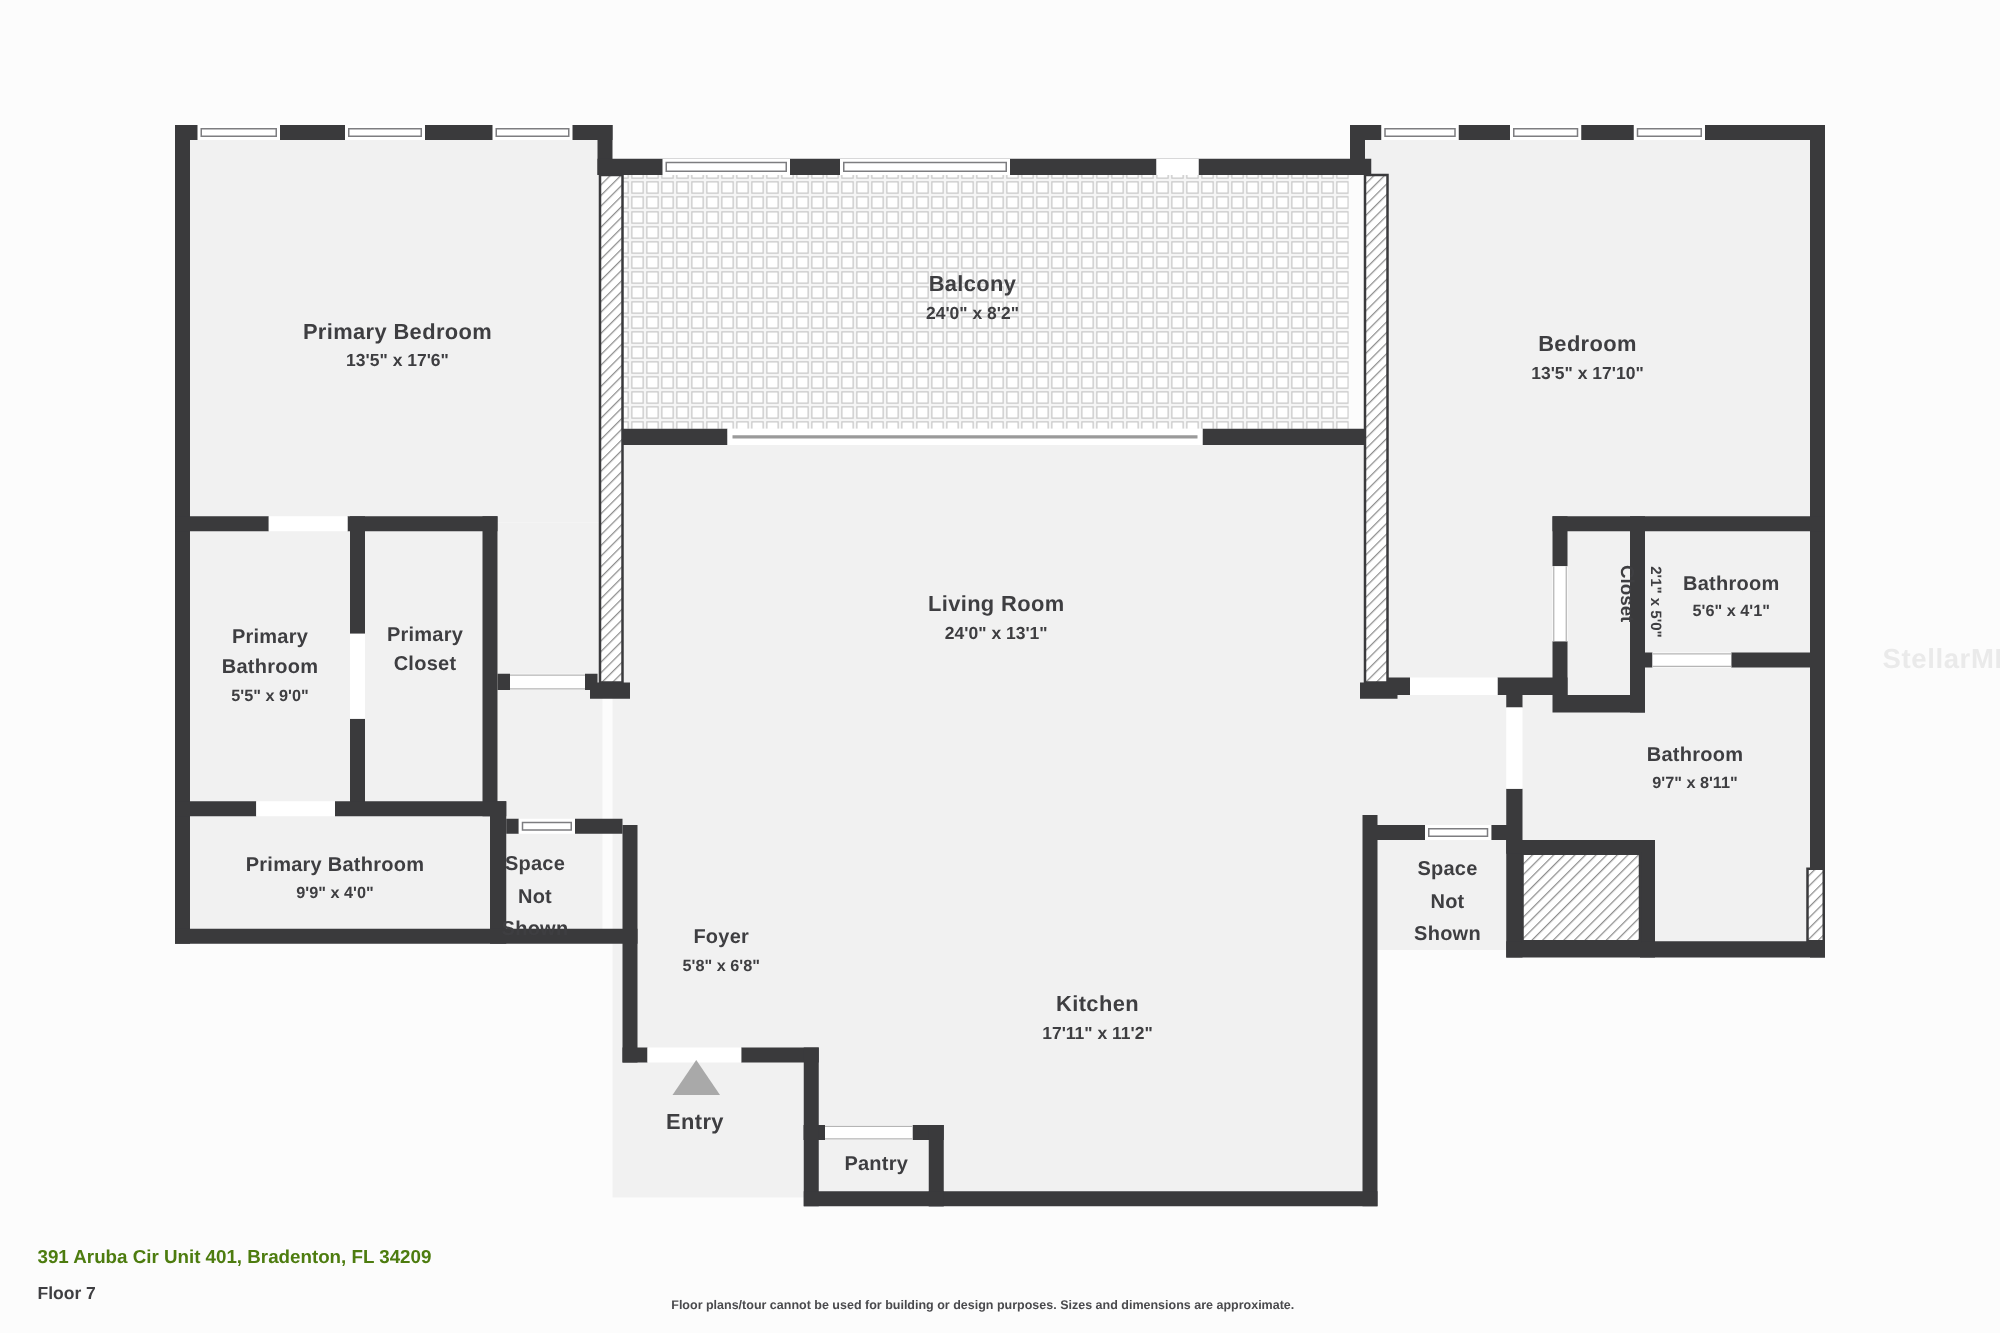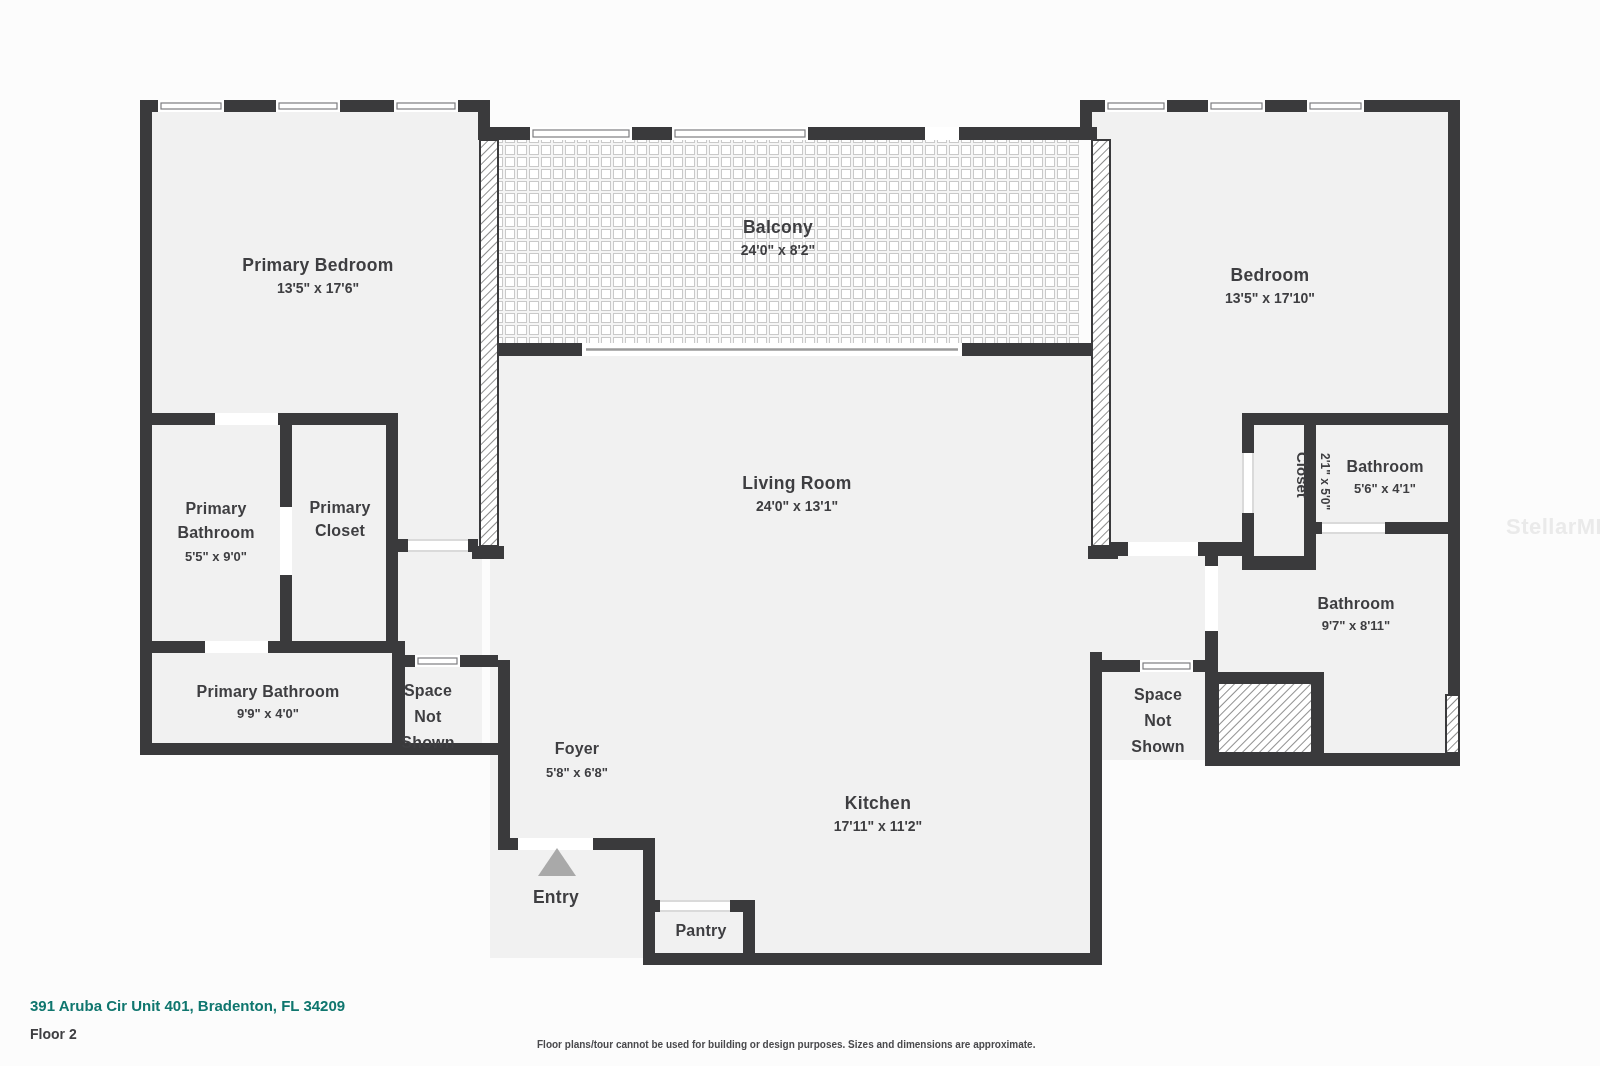--- a/index.html
+++ b/index.html
@@ -16,21 +16,21 @@
   .room-name-sm{font-family:"Liberation Sans",sans-serif;font-weight:700;fill:#3e3e41;font-size:16px;letter-spacing:.2px;}
   .room-dims-sm{font-family:"Liberation Sans",sans-serif;font-weight:700;fill:#3e3e41;font-size:13px;}
   .room-name-xs{font-family:"Liberation Sans",sans-serif;font-weight:700;fill:#3e3e41;font-size:15px;}
   .room-dims-xs{font-family:"Liberation Sans",sans-serif;font-weight:700;fill:#3e3e41;font-size:12px;}
   .wall{fill:#3a3a3c;}
   .gap{fill:#ffffff;}
   .gapline{stroke:#b5b5b5;stroke-width:1;}
   .winframe{fill:none;stroke:#7d7d80;stroke-width:1.2;}
   .footer-address{
     position:absolute;left:30px;top:997px;
-    font-size:15px;font-weight:700;color:#0f766e;
+    font-size:15px;font-weight:700;color:#4d7c0f;
   }
   .footer-floor{
     position:absolute;left:30px;top:1026px;
     font-size:14px;font-weight:700;color:#3f3f42;
   }
   .footer-disclaimer{
     position:absolute;left:537px;top:1039px;
     font-size:10px;font-weight:700;color:#4a4a4d;
   }
   .watermark{
@@ -261,15 +261,15 @@
     <text class="room-dims-sm" x="1356" y="630">9'7" x 8'11"</text>
 
     <g transform="translate(1297,452) rotate(90)">
       <text class="room-name-xs" x="0" y="0" text-anchor="start">Closet</text>
       <text class="room-dims-xs" x="1" y="-24" text-anchor="start">2'1" x 5'0"</text>
     </g>
   </g>
 </svg>
 
 <div class="footer-address">391 Aruba Cir Unit 401, Bradenton, FL 34209</div>
-<div class="footer-floor">Floor 2</div>
+<div class="footer-floor">Floor 7</div>
 <div class="footer-disclaimer">Floor plans/tour cannot be used for building or design purposes. Sizes and dimensions are approximate.</div>
 <div class="watermark">StellarMLS</div>
 
 </body></html>

